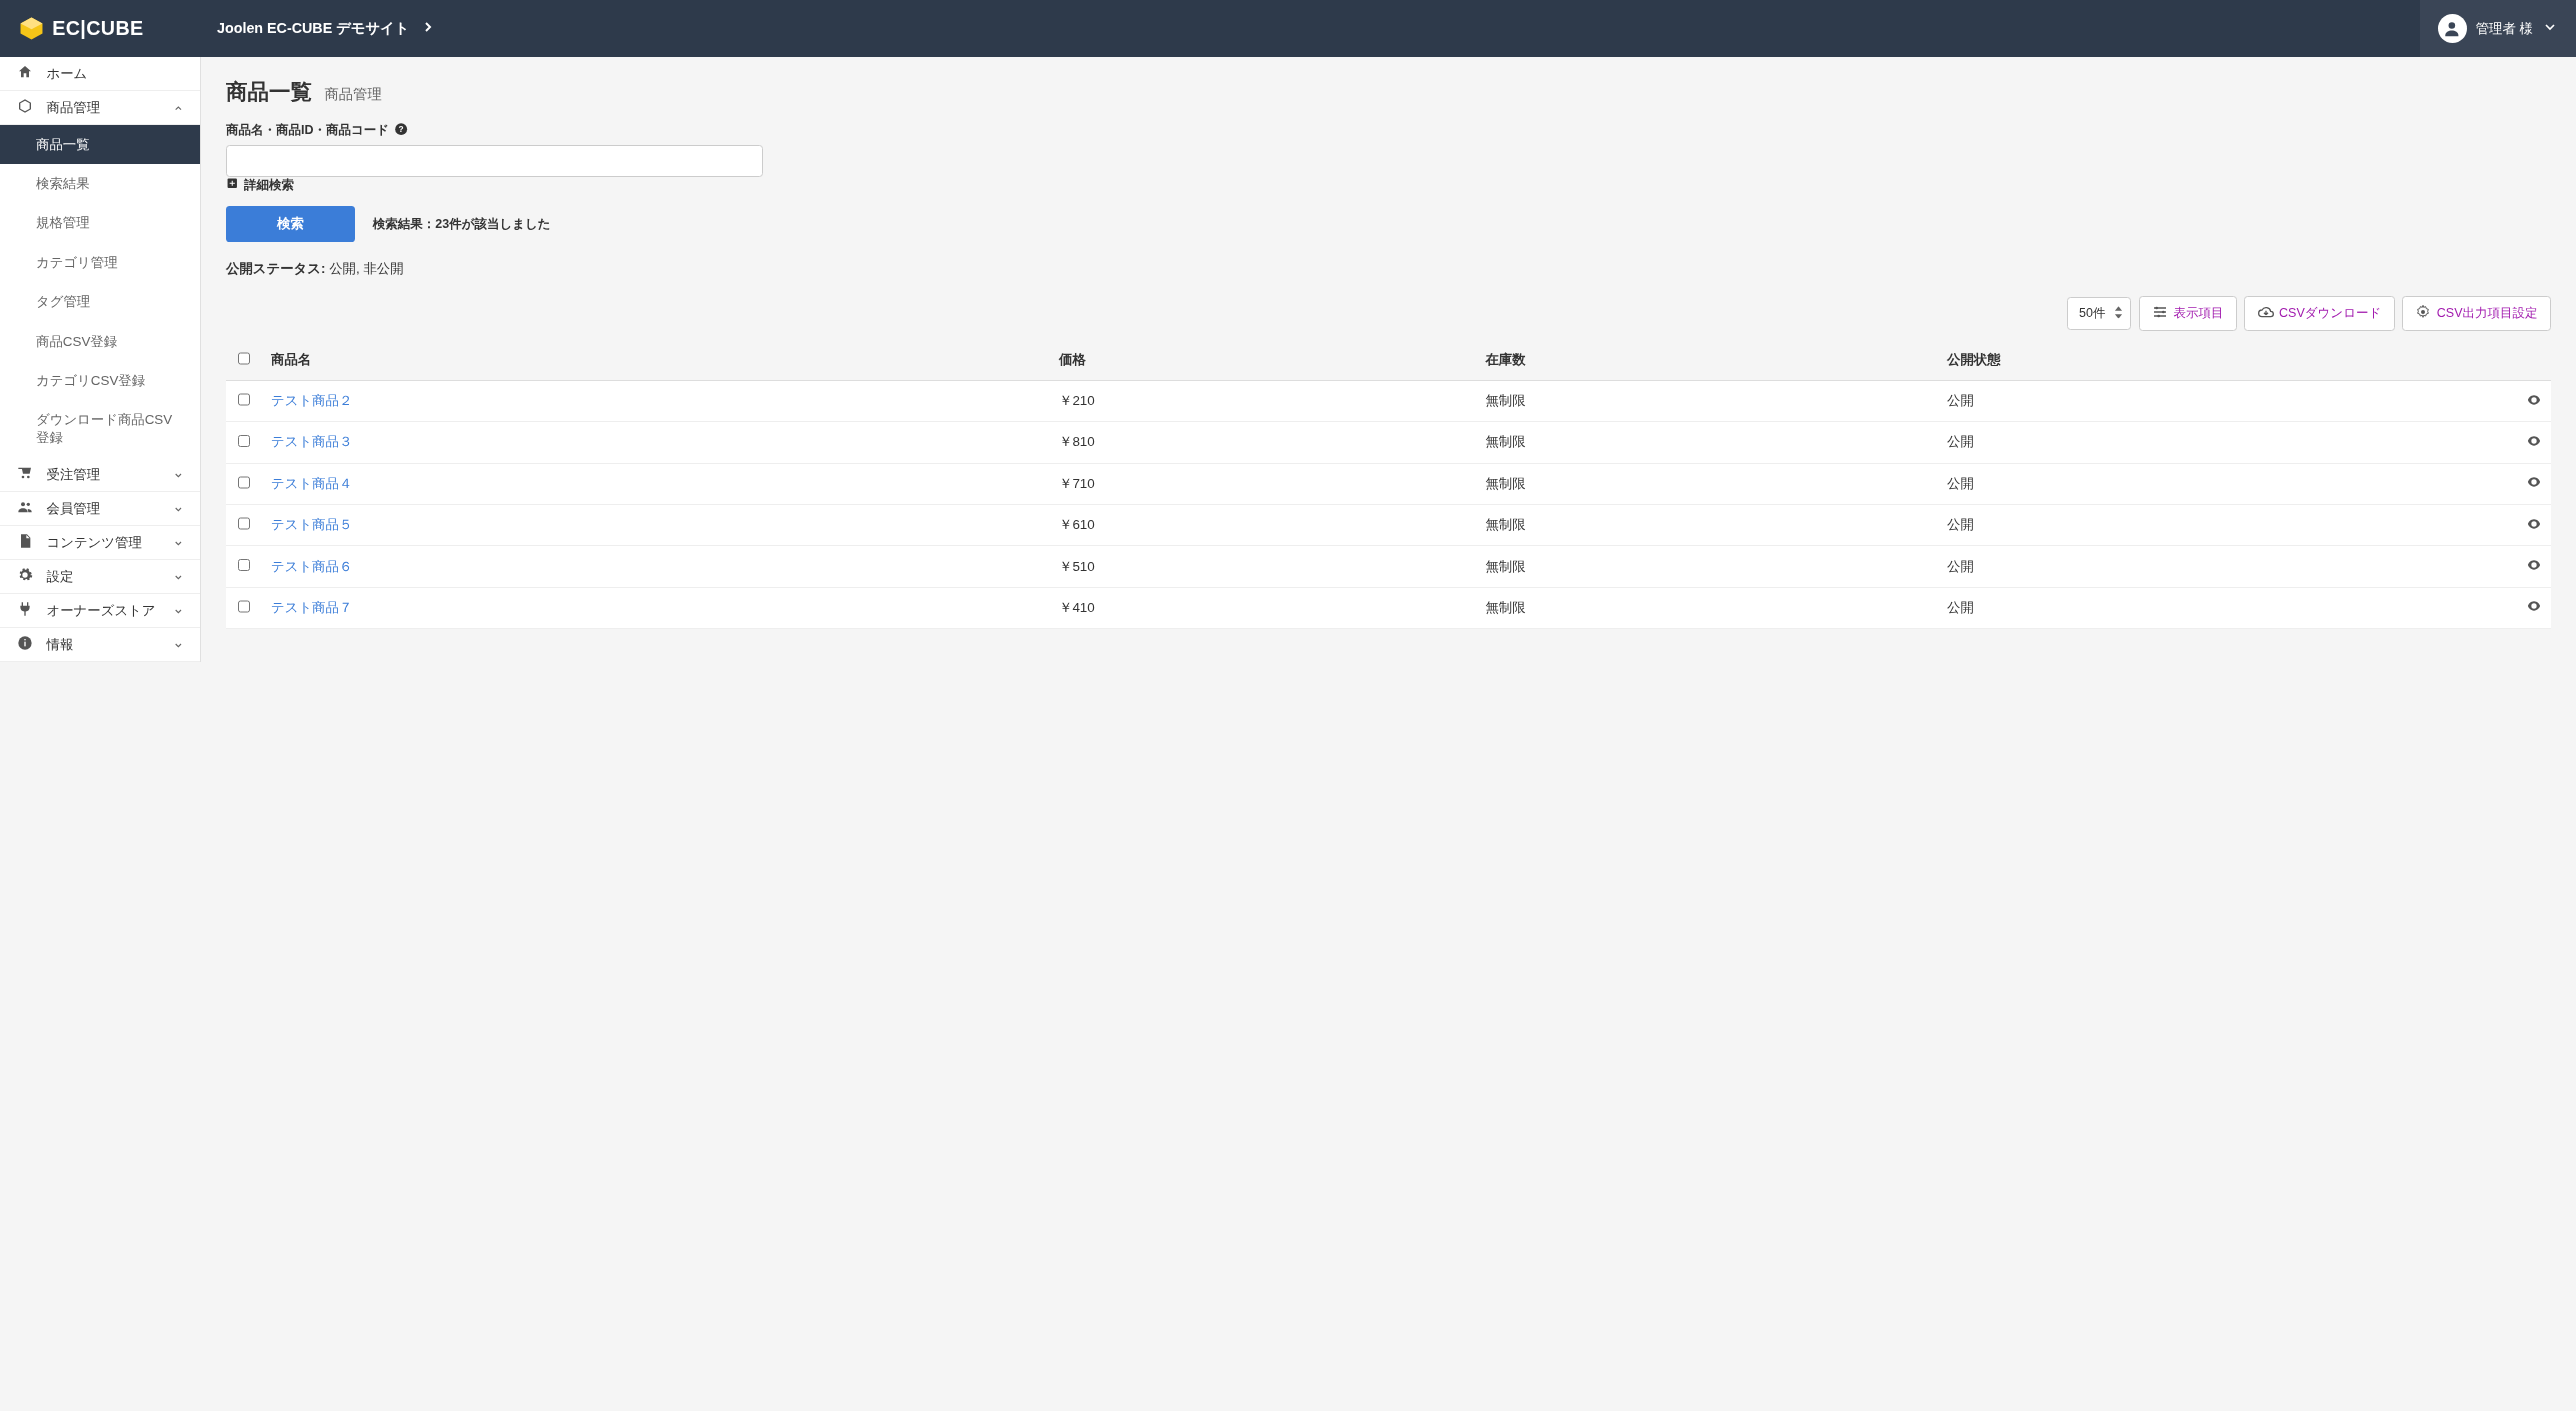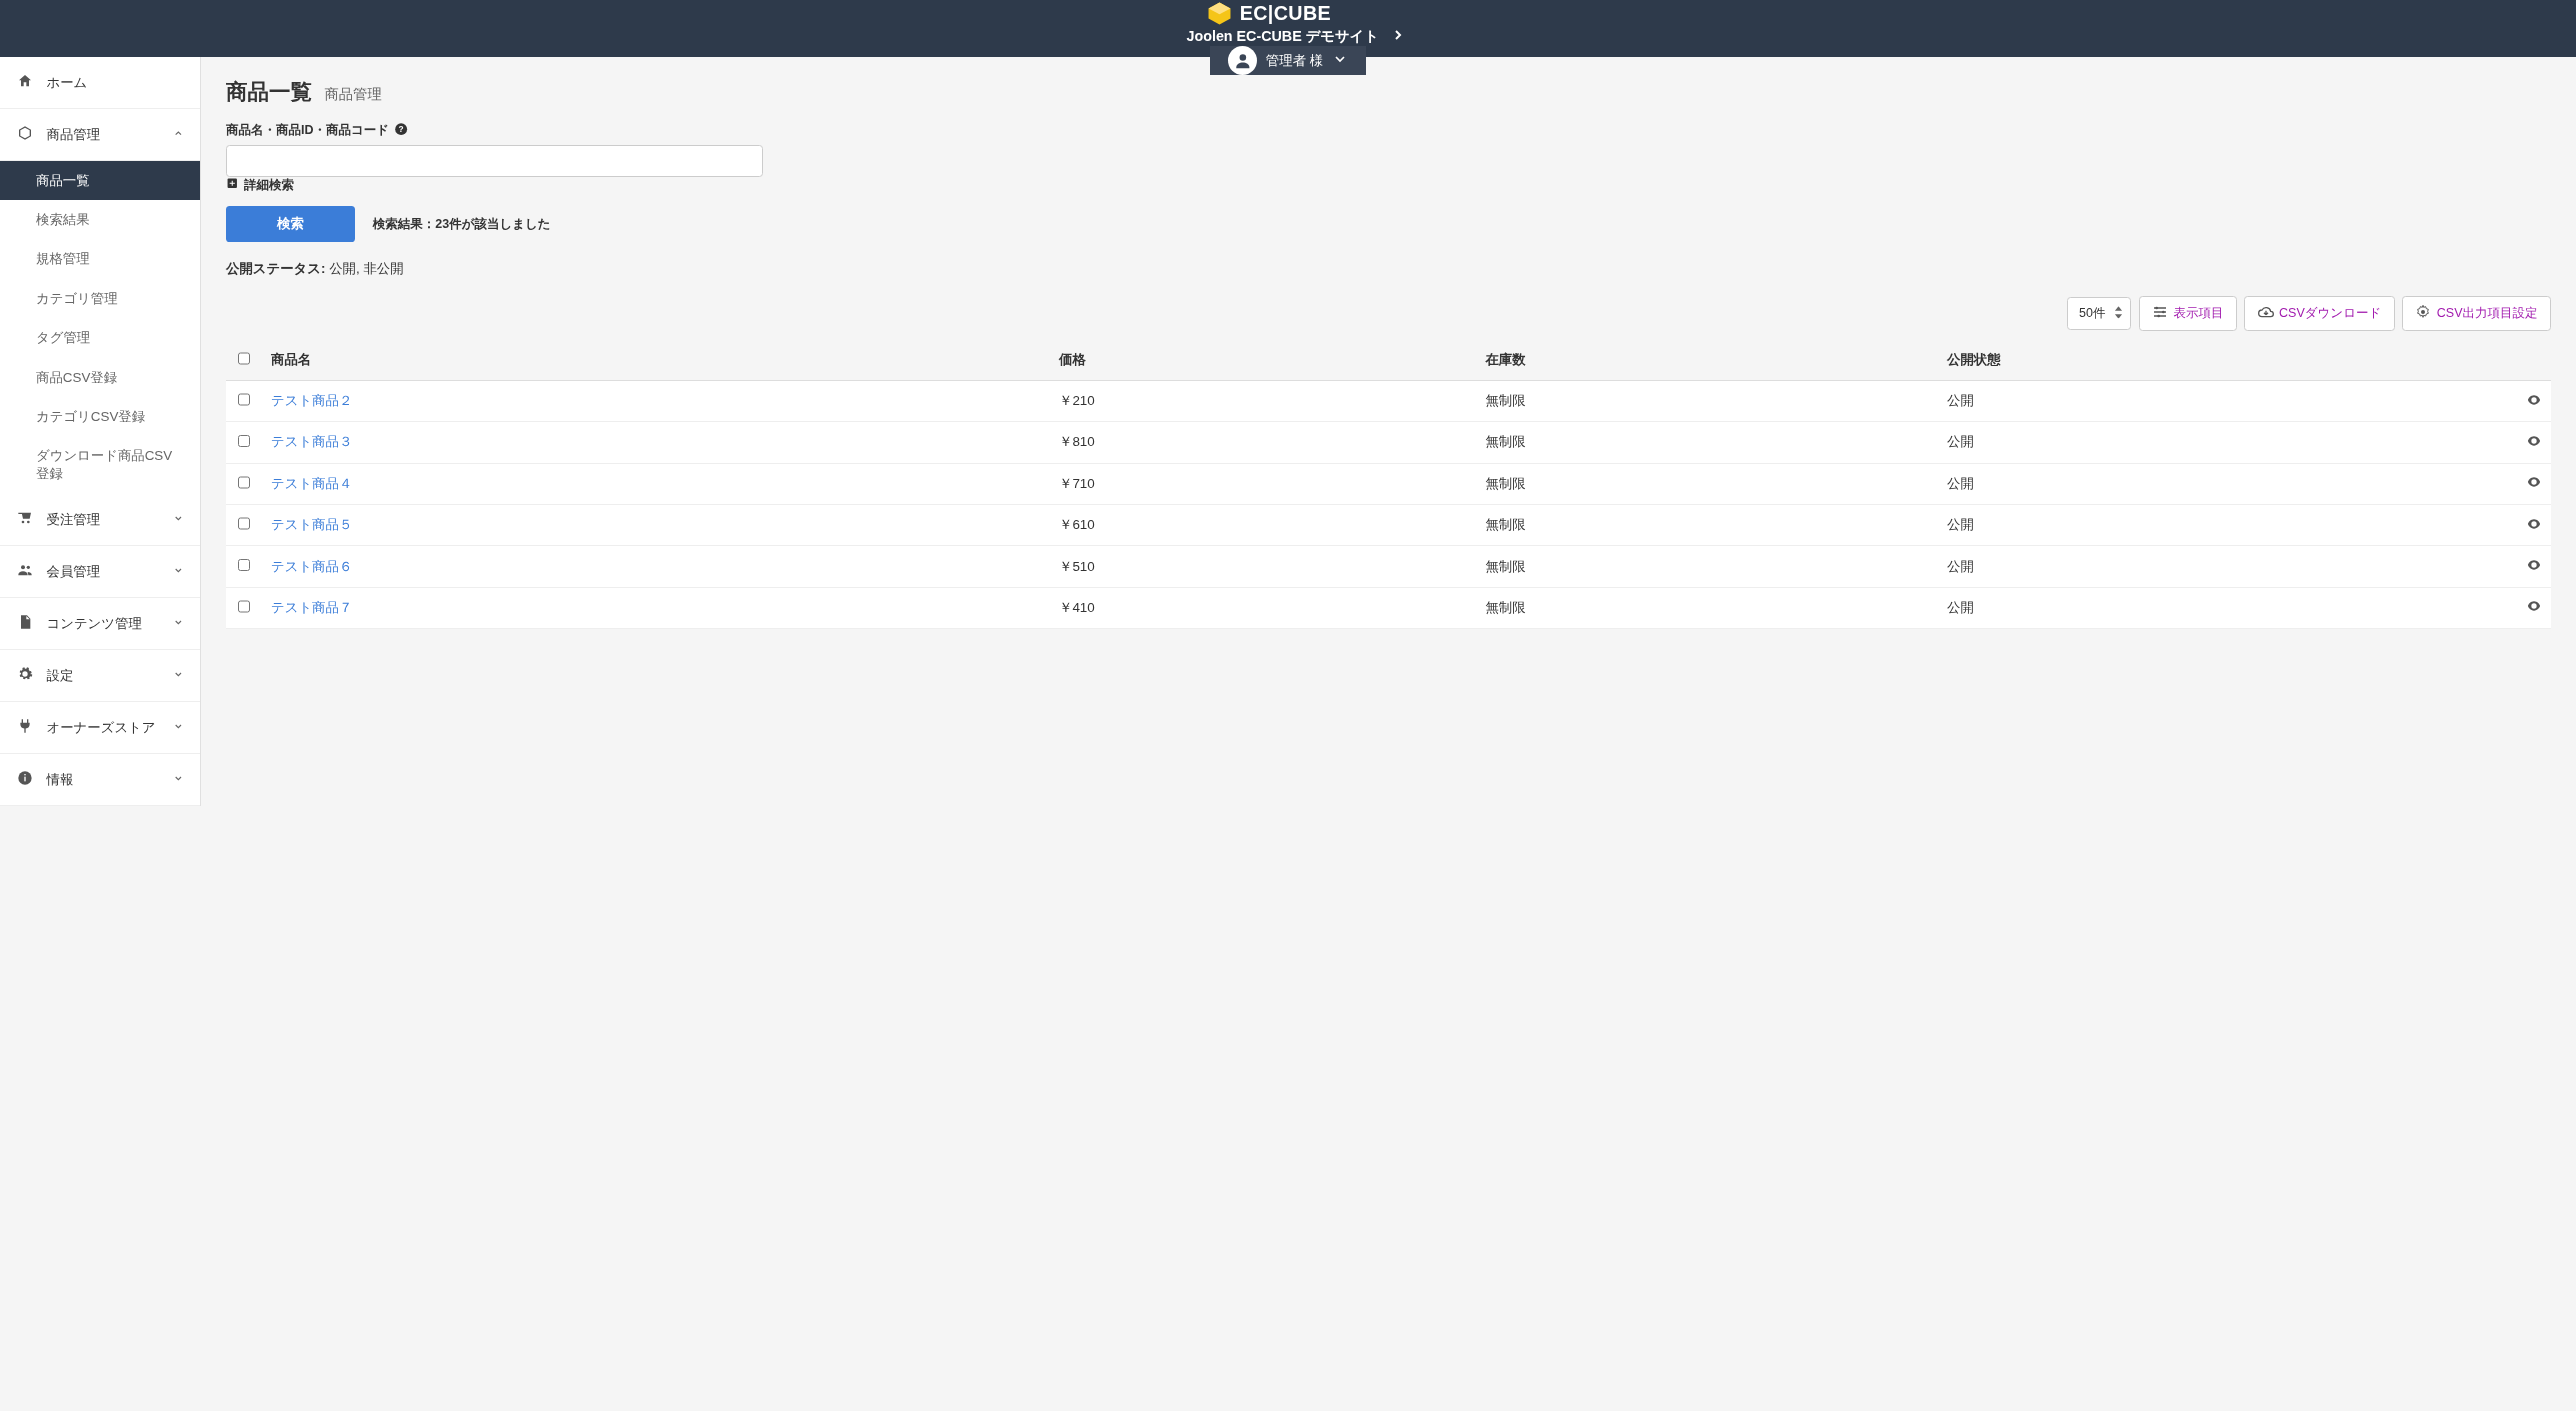--- a/index.html
+++ b/index.html
@@ -1,26 +1,26 @@
 <!DOCTYPE html>
 <html style="font-size:14.3px"><head>
 <meta charset="utf-8">
 <style>
 * { box-sizing: border-box; margin: 0; padding: 0; }
 body { font-family: -apple-system, BlinkMacSystemFont, "Segoe UI", "Hiragino Sans", "Meiryo", sans-serif; font-size: 12.5px; color: #333; background: #f5f5f5; }
-.header { background: #2e3a4b; height: 57px; display: flex; align-items: center; color: #fff; flex-direction: column; }
+.header { background: #2e3a4b; height: 57px; display: flex; align-items: center; color: #fff; }
 .logo { width: 201px; display: flex; align-items: center; padding-left: 18px; gap: 7.2px; height: 100%; }
 .logo-icon { width: 27px; height: 27px; flex-shrink: 0; }
 .logo-text { font-size: 19.7px; font-weight: 700; letter-spacing: 0.4px; white-space: nowrap; }
 .header-site { flex: 1; display: flex; align-items: center; padding-left: 16px; gap: 10.7px; font-size: 14.3px; font-weight: 600; }
 .header-user { background: #3a4556; height: 100%; display: flex; align-items: center; padding: 0 18px; gap: 9px; font-size: 13.4px; }
 .user-avatar { width: 29px; height: 29px; border-radius: 50%; background: #fff; display: flex; align-items: center; justify-content: center; }
 .layout { display: flex; }
 .sidebar { width: 201px; background: #fff; border-right: 0.9px solid #e0e0e0; font-size: 13.4px; }
-.nav-item { display: flex; align-items: center; padding: 16px 16px; gap: 12.5px; color: #333; cursor: pointer; border-bottom: 0.9px solid #eee; }
+.nav-item { display: flex; align-items: flex-end; padding: 7px 16px; gap: 12.5px; color: #333; cursor: pointer; border-bottom: 0.9px solid #eee; }
 .nav-item .nav-icon { width: 18px; text-align: center; color: #555; }
 .nav-item .chev { margin-left: auto; color: #888; }
 .nav-sub { background: #fff; }
 .nav-sub-item { padding: 10.7px 16px 10.7px 36px; color: #666; cursor: pointer; }
 .nav-sub-item.active { background: #2e3a4b; color: #fff; }
 .main { flex: 1; padding: 0; }
 .page-head { padding: 19.7px 25px 7.2px; }
 .page-title { font-size: 21.5px; font-weight: 700; display: inline; }
 .page-subtitle { font-size: 14.3px; color: #666; margin-left: 9px; }
 .search-area { padding: 9px 25px 0; }

